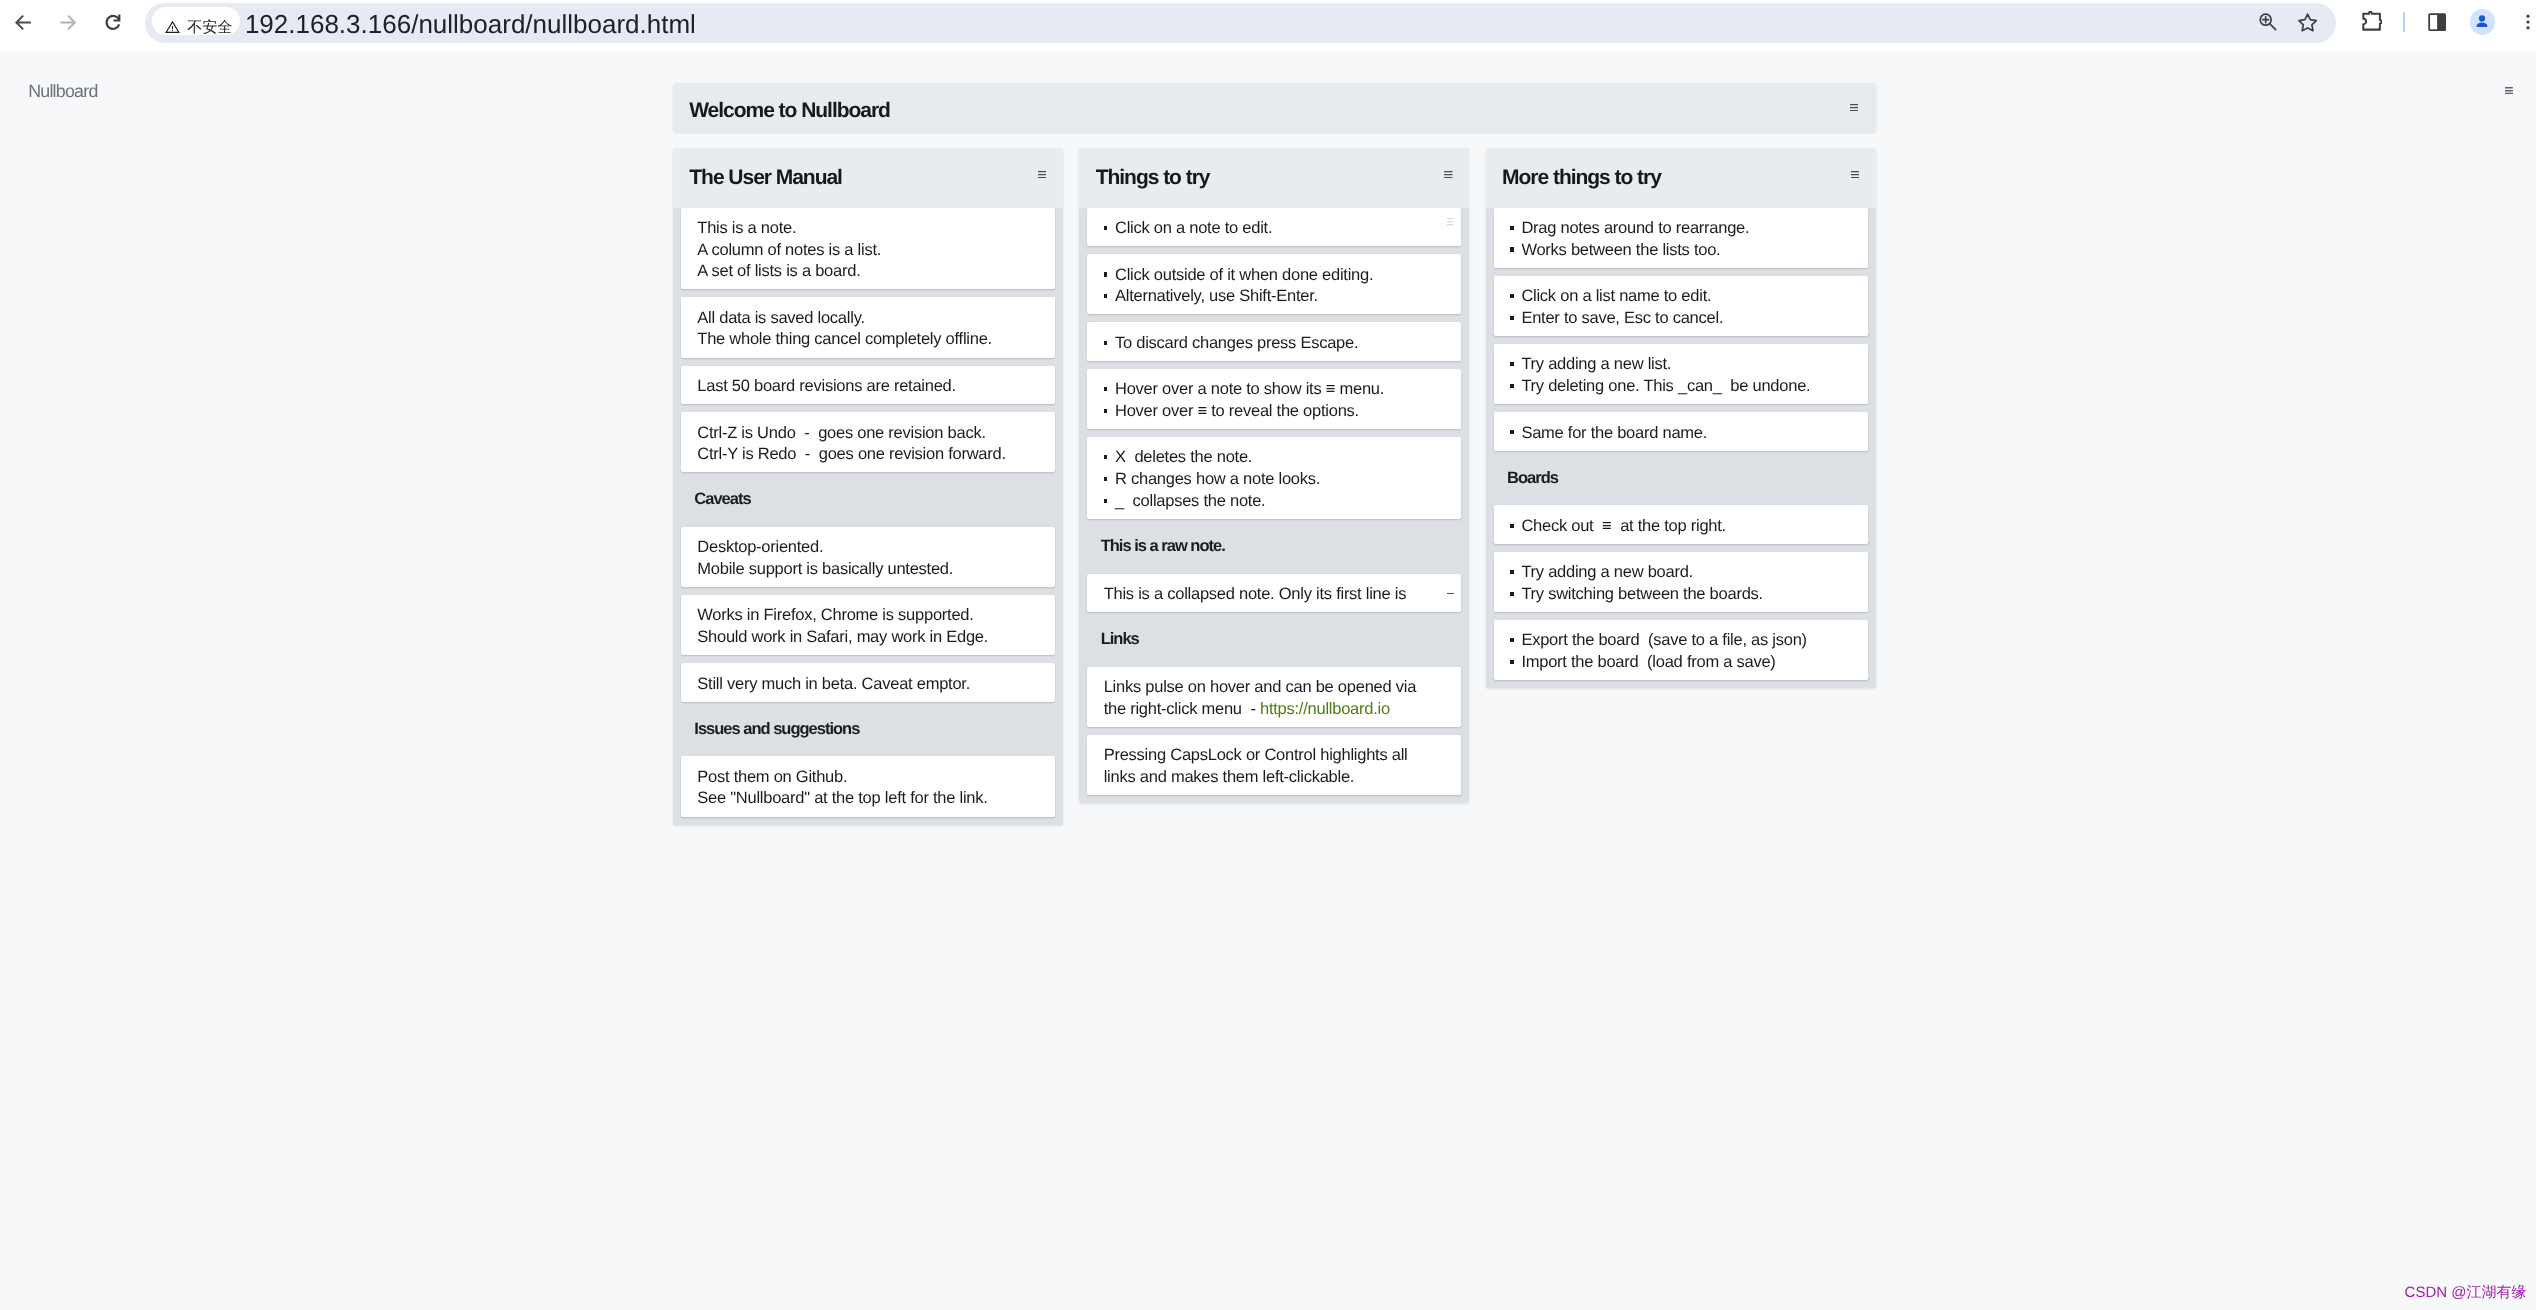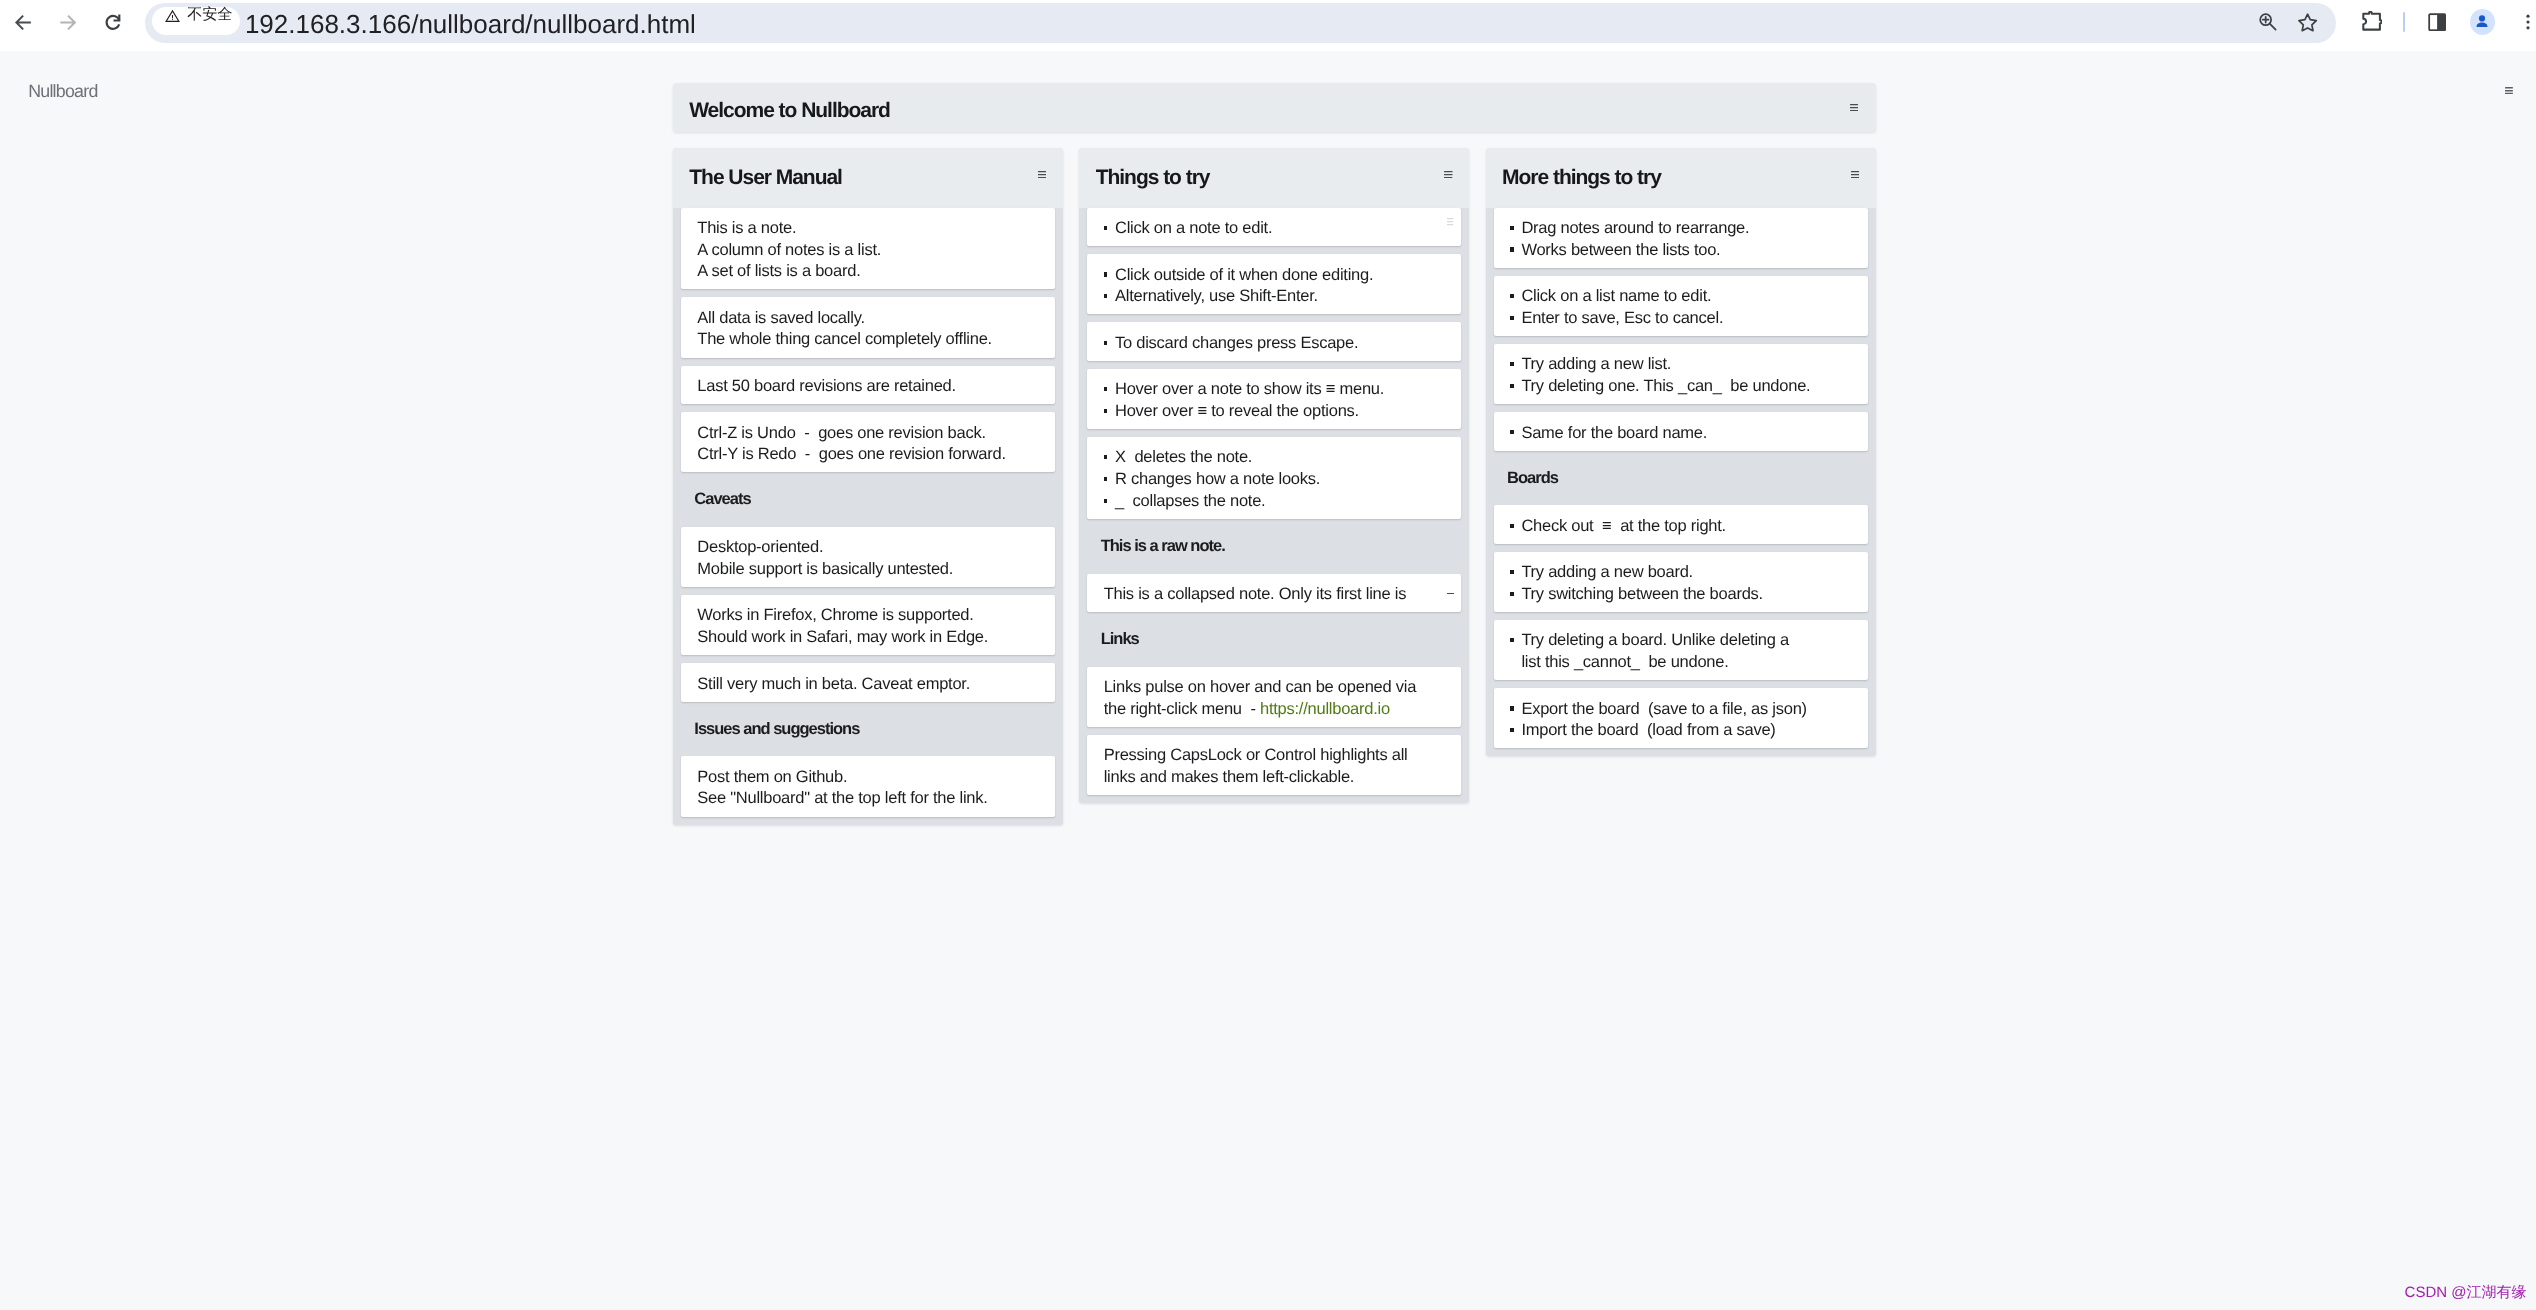--- a/index.html
+++ b/index.html
@@ -11,21 +11,21 @@
     overflow: hidden;
     -webkit-font-smoothing: antialiased;
   }
   
   .chrome { position:absolute; top:0; left:0; right:0; height: 51px; background:#ffffff; }
   .nav-btn { position:absolute; top:2px; width:40px; height:40px; display:flex; align-items:center; justify-content:center; cursor:pointer; }
   .nav-back  { left:3px; }
   .nav-fwd   { left:48px; }
   .nav-rel   { left:93px; }
   .omnibox { position:absolute; left:145px; width:2191px; top:3px; height:40px; background:#e6eaf2; border-radius:20px; }
-  .secpill { position:absolute; left:7px; top:3.7px; height:28.3px; background:#ffffff; border-radius:15px; display:flex; align-items:flex-start; padding:0 8px 0 12px; gap:6.2px; cursor:pointer; }
+  .secpill { position:absolute; left:7px; top:3.7px; height:28.3px; background:#ffffff; border-radius:15px; display:flex; align-items:flex-end; padding:0 8px 0 12px; gap:6.2px; cursor:pointer; }
   .secpill .lbl { font-size:15.2px; line-height:15px; color:#1f1f1f; font-family:"DejaVu Sans", sans-serif; letter-spacing:-0.1px; }
   .urltext { position:absolute; left:99.9px; top:0; height:48px; line-height:42px; font-size:26px; color:#202124; letter-spacing:0px; }
   .tb-icon { position:absolute; top:2px; width:40px; height:40px; display:flex; align-items:center; justify-content:center; cursor:pointer; }
   .tb-zoom { left:2247.5px; }
   .tb-star { left:2287.7px; }
   .tb-ext  { left:2351.6px; }
   .tb-sep  { position:absolute; left:2403.1px; top:12.1px; width:1.8px; height:20px; background:#b9cdf7; border-radius:1px;}
   .tb-side { left:2417.3px; }
   .tb-prof { left:2462.4px; }
   .tb-menu { left:2508px; }
@@ -315,25 +315,20 @@
               </ul>
             </div>
             <div class="note">
               <ul>
                 <li><span>Try adding a new board.</span></li>
                 <li><span>Try switching between the boards.</span></li>
               </ul>
             </div>
             <div class="note">
               <ul>
-                <li><span>Try deleting a board. Unlike deleting a</span><span class="wrapln">list this _cannot_  be undone.</span></li>
-              </ul>
-            </div>
-            <div class="note">
-              <ul>
                 <li><span>Export the board  (save to a file, as json)</span></li>
                 <li><span>Import the board  (load from a save)</span></li>
               </ul>
             </div>
           </div>
         </div>
       </div>
   </div>
 
   <div class="watermark">CSDN @江湖有缘</div>

